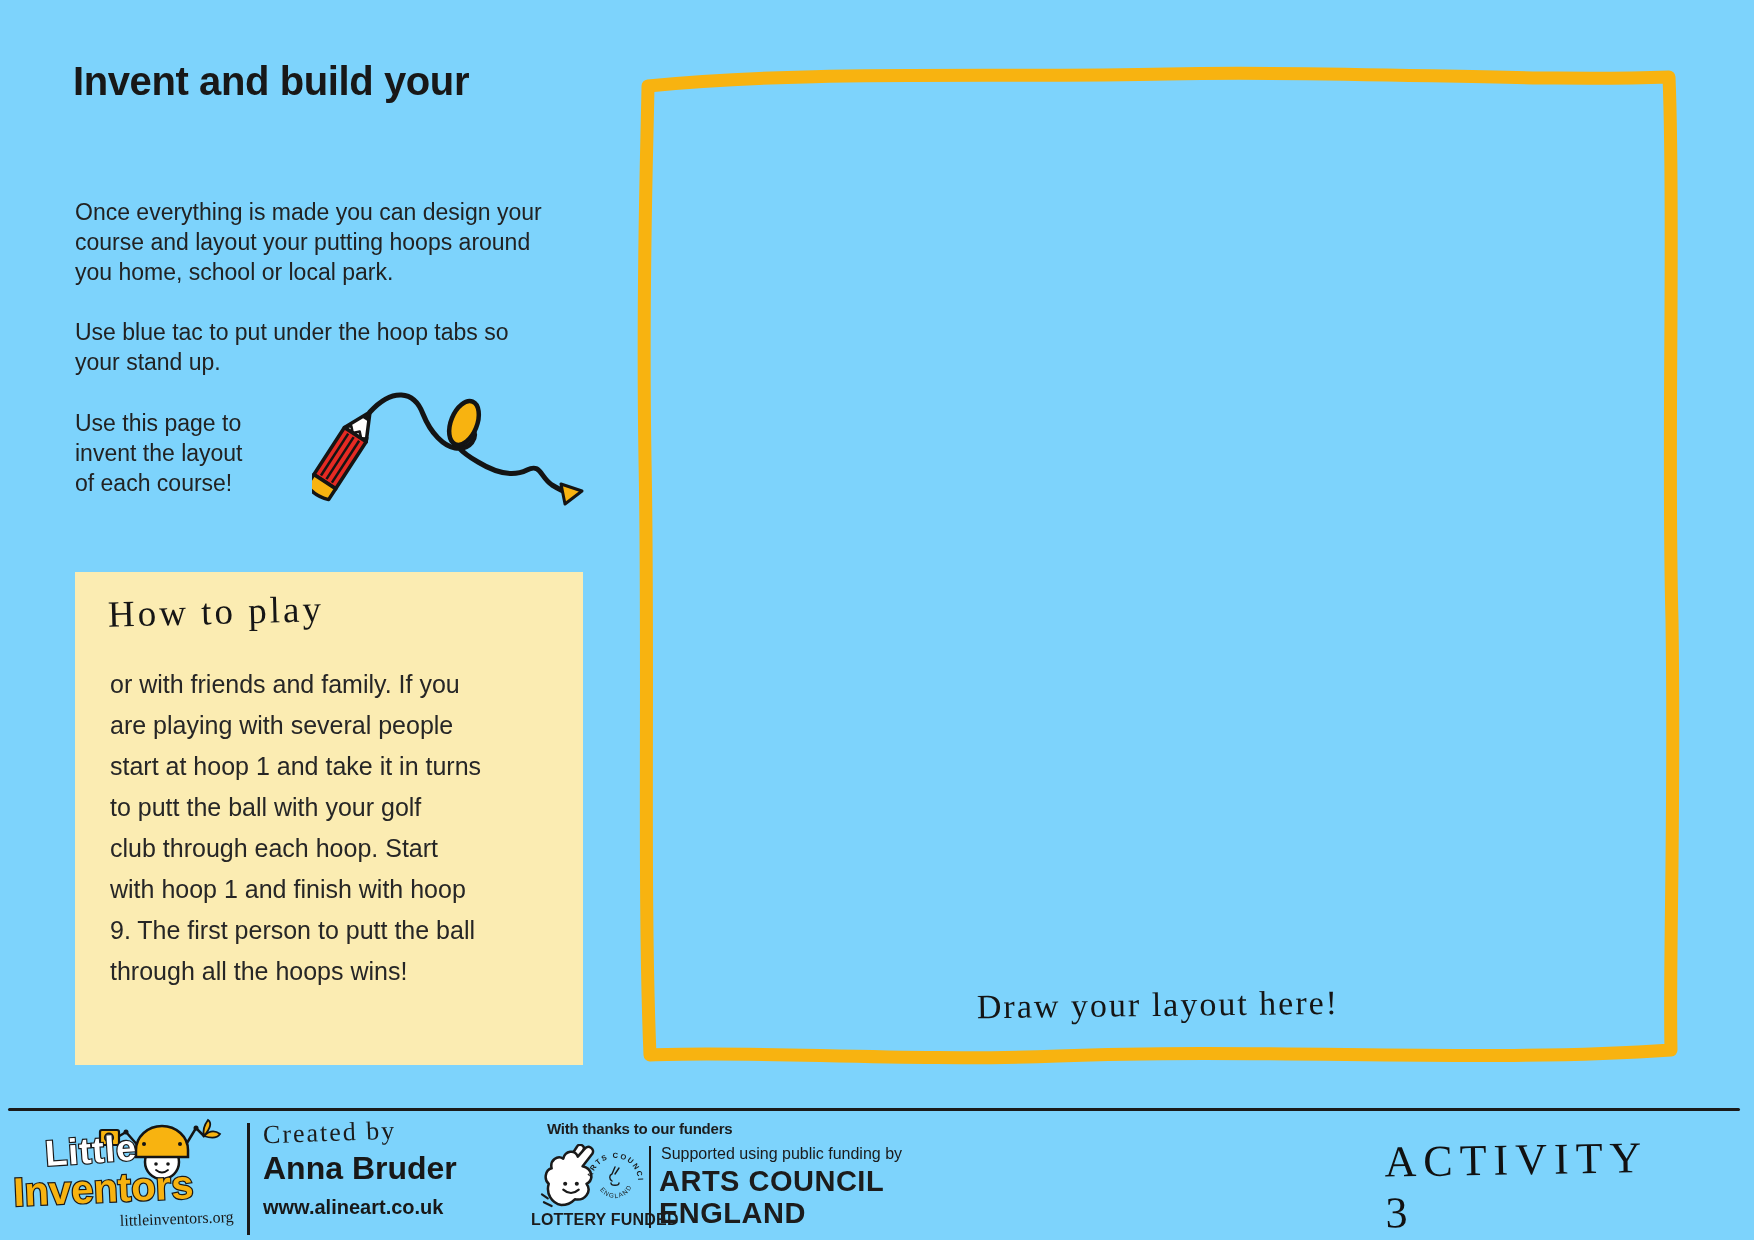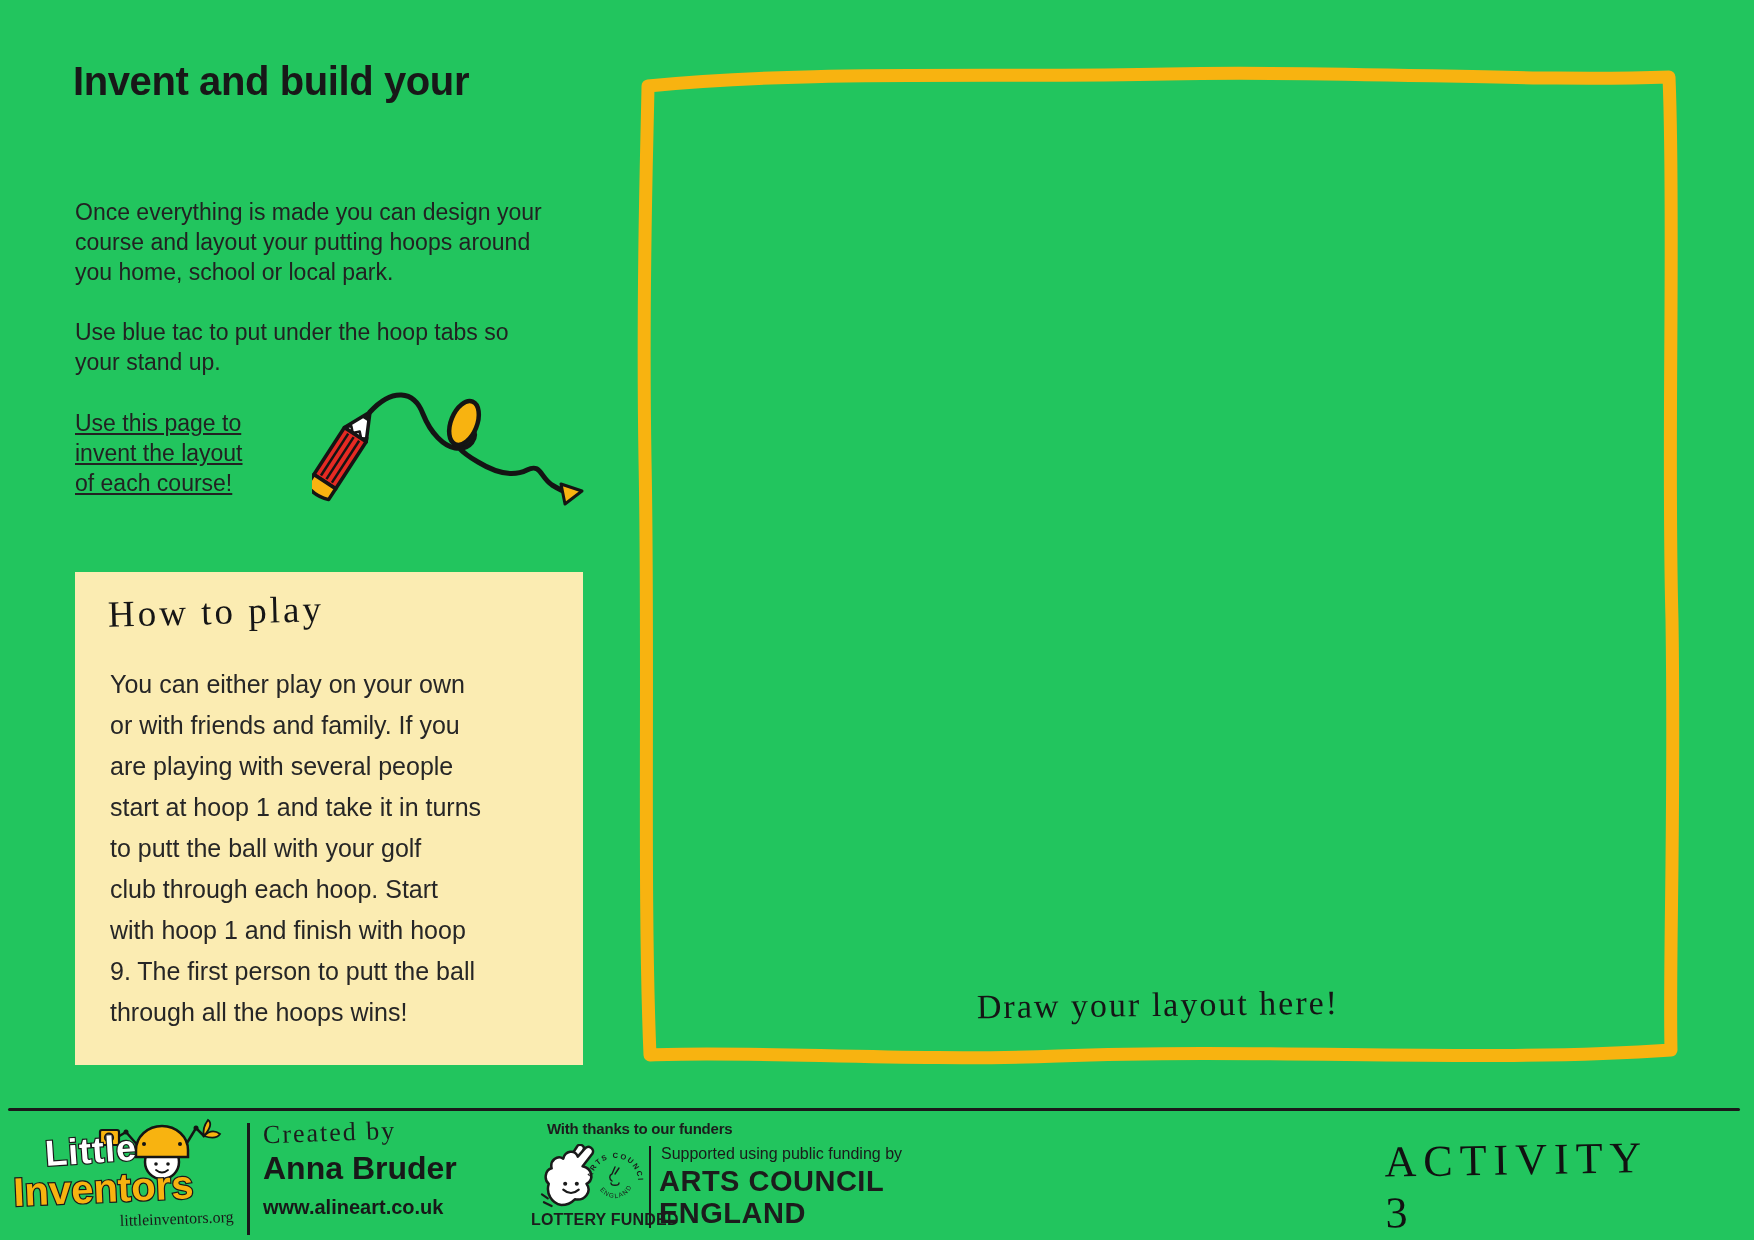--- a/index.html
+++ b/index.html
@@ -1,30 +1,30 @@
 <!DOCTYPE html>
 <html style="--yellow: #F8B310; --pale_yellow: #FBECB2; --red: #E52A23; --ink: #1C1C1C;"><head>
 <meta charset="utf-8">
 <style>
   :root{
     --yellow:#F8B310; --pale_yellow:#FBECB2; --red:#E52A23; --ink:#1C1C1C;
   }
   *{box-sizing:border-box; margin:0; padding:0;}
   html,body{width:1754px;height:1240px;overflow:hidden;background:#fff;}
-  .page{position:relative;width:1754px;height:1240px;background:#22c55e;
+  .page{position:relative;width:1754px;height:1240px;background:#7dd3fc;
         font-family:"Liberation Sans",sans-serif;color:var(--ink,#1C1C1C);}
   .abs{position:absolute;}
   .lines div{white-space:nowrap;}
   .hand{font-family:cursive;}
   
   .title{left:73px;top:56px;font-size:40px;font-weight:700;line-height:50px;letter-spacing:-0.4px;color:#181818;}
   .para{font-size:23px;line-height:30px;color:#222;}
   .p1{left:75px;top:197px;}
   .p2{left:75px;top:317px;}
-  .p3{left:75px;top:408px;text-decoration:underline;}
+  .p3{left:75px;top:408px;}
   .pencil-doodle{left:312px;top:386px;width:278px;height:138px;}
   
   .howto-box{left:75px;top:572px;width:508px;height:493px;background:var(--pale_yellow,#FBECB2);}
   .howto-heading{left:33px;top:18px;font-size:37px;letter-spacing:3px;transform:rotate(-1.5deg);color:#161616;}
   .howto-body{left:35px;top:92px;font-size:25px;line-height:41px;color:#262626;}
   
   .draw-frame{left:628px;top:60px;width:1060px;height:1010px;}
   .draw-caption{left:688px;top:986px;width:940px;text-align:center;font-size:34px;letter-spacing:2px;transform:rotate(-0.7deg);color:#151515;}
   
   .footer-rule{left:8px;top:1108px;width:1732px;height:3px;background:#1a1a1a;border-radius:2px;}
@@ -80,21 +80,20 @@
       <line x1="-6.5" y1="30" x2="-6.5" y2="80" stroke="#141414" stroke-width="2.5"></line>
       <line x1="0" y1="30" x2="0" y2="80" stroke="#141414" stroke-width="2.5"></line>
       <line x1="6.5" y1="30" x2="6.5" y2="80" stroke="#141414" stroke-width="2.5"></line>
       <path d="M-13,83 L13,83 L13,96 Q0,101 -13,96 Z" style="fill:var(--yellow,#F8B310)" stroke="#141414" stroke-width="3.5"></path>
     </g>
   </svg>
 
   <div class="abs howto-box">
     <div class="abs howto-heading hand">How to play</div>
     <div class="abs howto-body lines">
-        <div>You can either play on your own</div>
         <div>or with friends and family. If you</div>
         <div>are playing with several people</div>
         <div>start at hoop 1 and take it in turns</div>
         <div>to putt the ball with your golf</div>
         <div>club through each hoop. Start</div>
         <div>with hoop 1 and finish with hoop</div>
         <div>9. The first person to putt the ball</div>
         <div>through all the hoops wins!</div>
       </div>
   </div>

